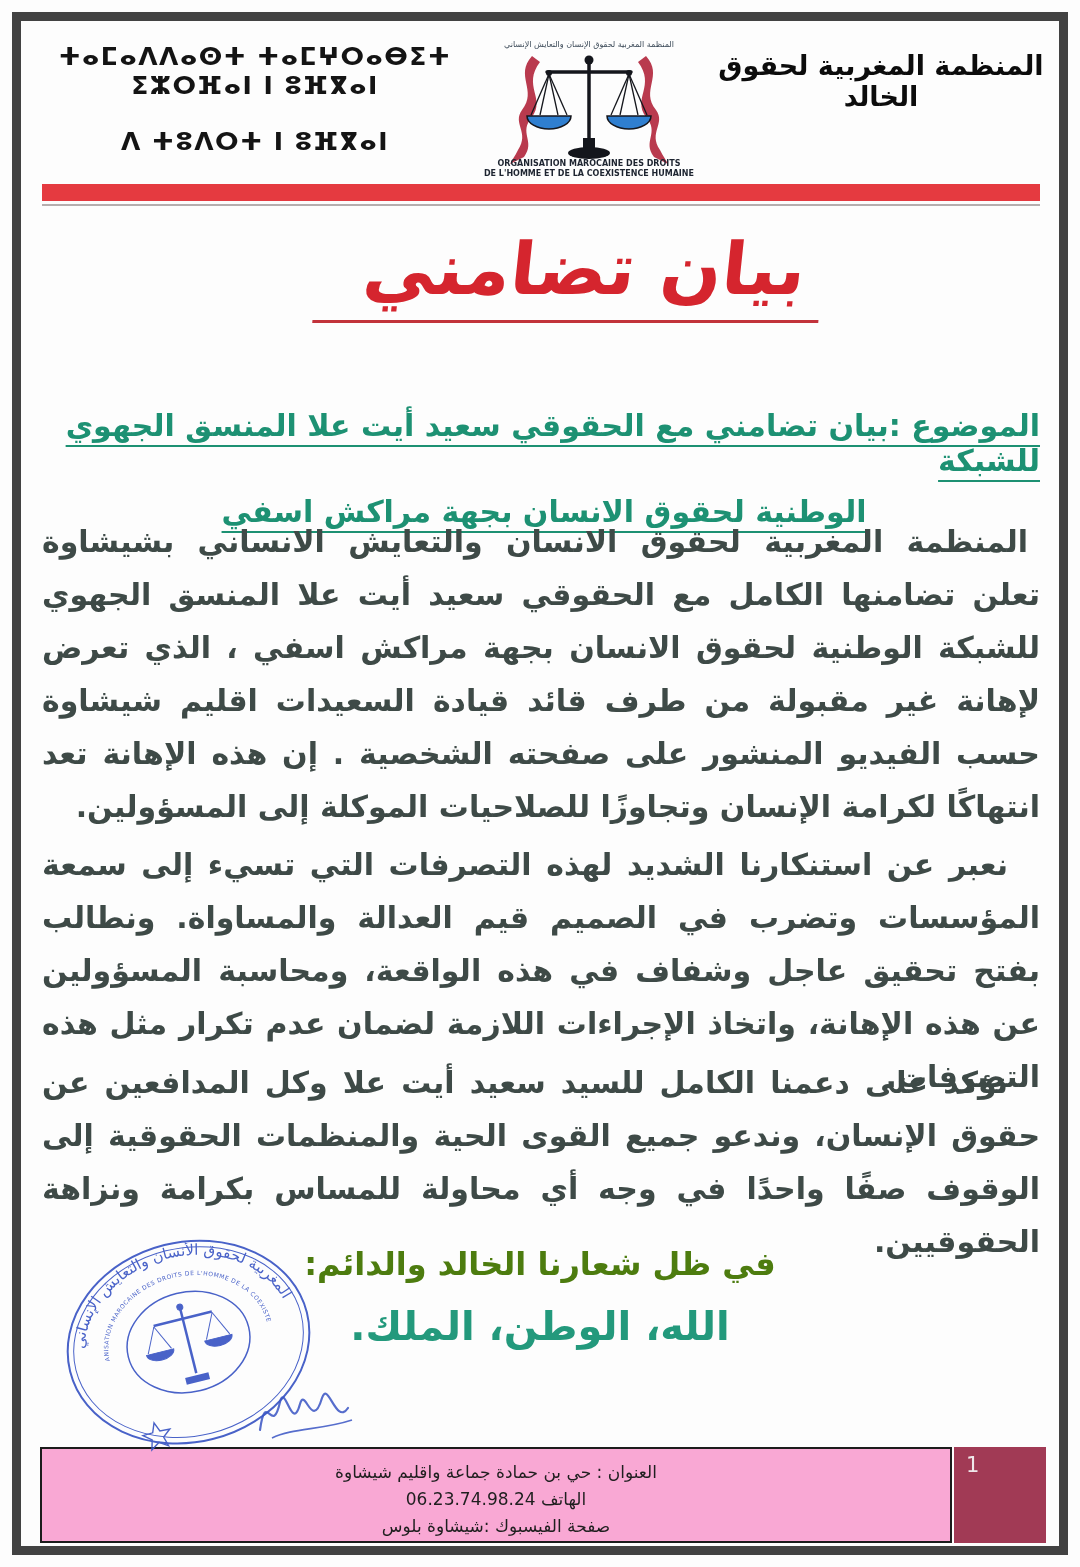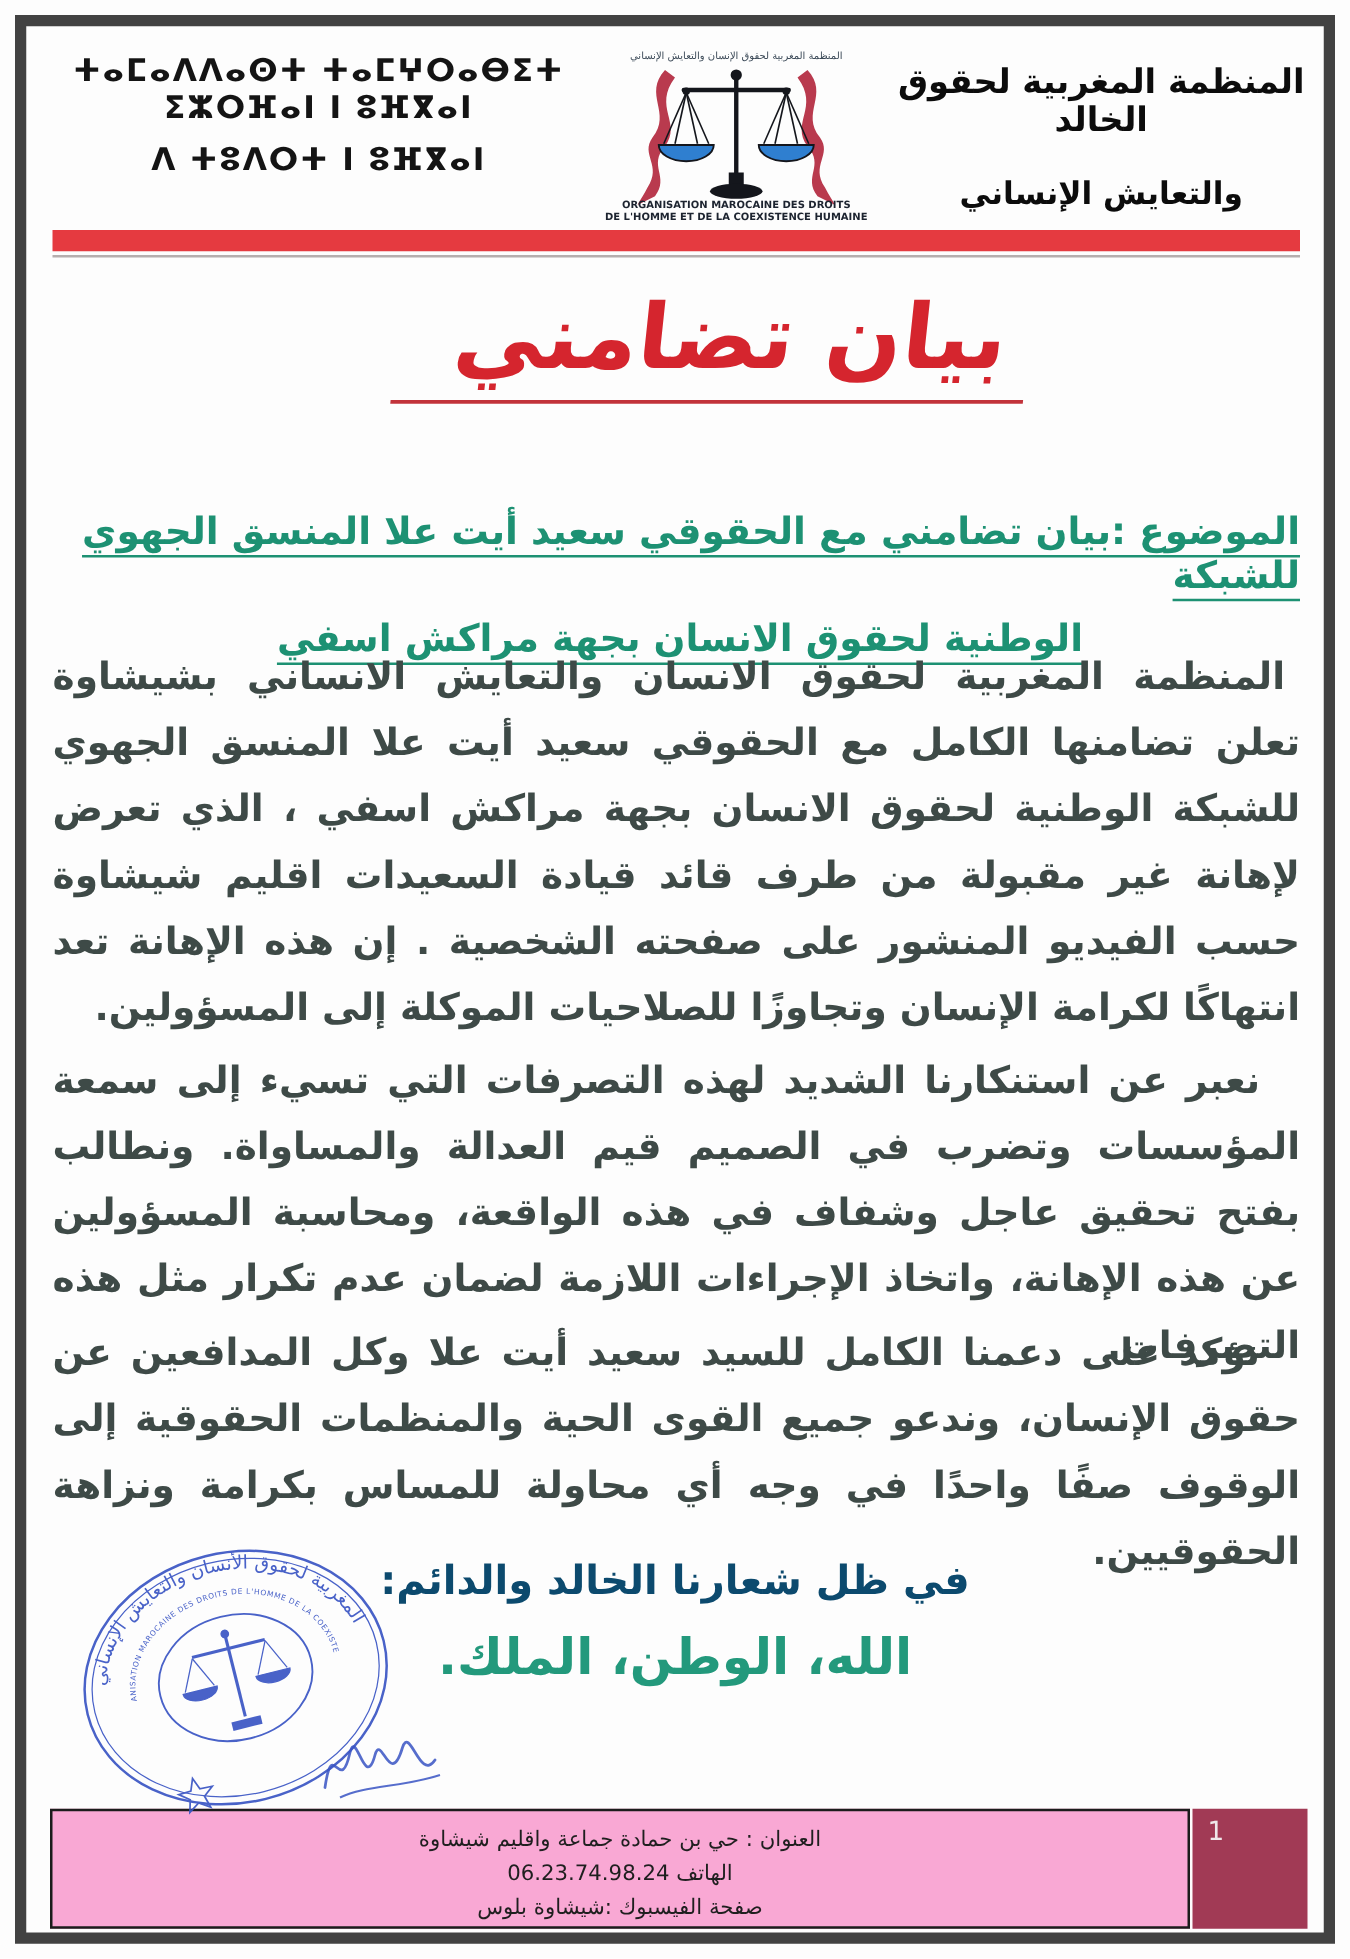--- a/index.html
+++ b/index.html
@@ -13,21 +13,21 @@
     position:absolute; inset:12px; border:9px solid #424242;
     pointer-events:none; z-index:5;
   }
   
   .tifinagh {
     position:absolute; left:40px; top:42px; width:430px;
     text-align:center; color:#141414; font-weight:600;
     letter-spacing:1.5px;
   }
   .tifinagh .l1 { font-size:25px; }
-  .tifinagh .l2 { font-size:25px; margin-top:13px; }
+  .tifinagh .l2 { font-size:25px; margin-top:27px; }
   .logo {
     position:absolute; left:468px; top:36px; width:242px; height:142px;
   }
   .org-name {
     position:absolute; right:34px; top:50px; width:330px;
     text-align:center; color:#0c0c0c; font-weight:bold; direction:rtl;
   }
   .org-name .l1 { font-size:27px; }
   .org-name .l2 { font-size:25px; margin-top:28px; }
   
@@ -70,21 +70,21 @@
     color:#3e4a47; font-weight:800; font-size:30px; line-height:53px;
   }
   .p1 { top:515px; text-indent:12px; }
   .p2 { top:838px; text-indent:32px; }
   .p3 { top:1056px; text-indent:32px; }
   
   .closing {
     position:absolute; left:0; right:0; top:1245px;
     text-align:center; direction:rtl; font-weight:800;
   }
-  .closing .c1 { color:#0c4a6e; font-size:32px; }
+  .closing .c1 { color:#4d7c0f; font-size:32px; }
   .closing .c2 { color:#23997c; font-size:40px; margin-top:20px; }
   .closing .sig { color:#313d3a; font-size:27px; margin-top:18px; }
   
   .stamp {
     position:absolute; left:60px; top:1228px; width:258px; height:232px;
     transform:rotate(-14deg); opacity:.92; z-index:6;
   }
   .scribble {
     position:absolute; left:252px; top:1368px; width:110px; height:80px;
     z-index:6; opacity:.85;
@@ -141,21 +141,20 @@
         <rect x="115" y="102" width="12" height="12" fill="#14161c"></rect>
         <ellipse cx="121" cy="117" rx="21" ry="6" fill="#14161c"></ellipse>
       </g>
       <text x="121" y="130" font-size="8" text-anchor="middle" fill="#1d2430" font-weight="bold">ORGANISATION MAROCAINE DES DROITS</text>
       <text x="121" y="140" font-size="8" text-anchor="middle" fill="#1d2430" font-weight="bold">DE L'HOMME ET DE LA COEXISTENCE HUMAINE</text>
     </svg>
   </div>
 
   <div class="org-name">
     <div class="l1">المنظمة المغربية لحقوق الخالد</div>
-    <div class="l2">والتعايش الإنساني</div>
   </div>
 
   <div class="red-bar"></div>
   <div class="red-bar-shadow"></div>
 
   <div class="doc-title">
     <span>بيان تضامني</span>
   </div>
 
   <div class="subject">

